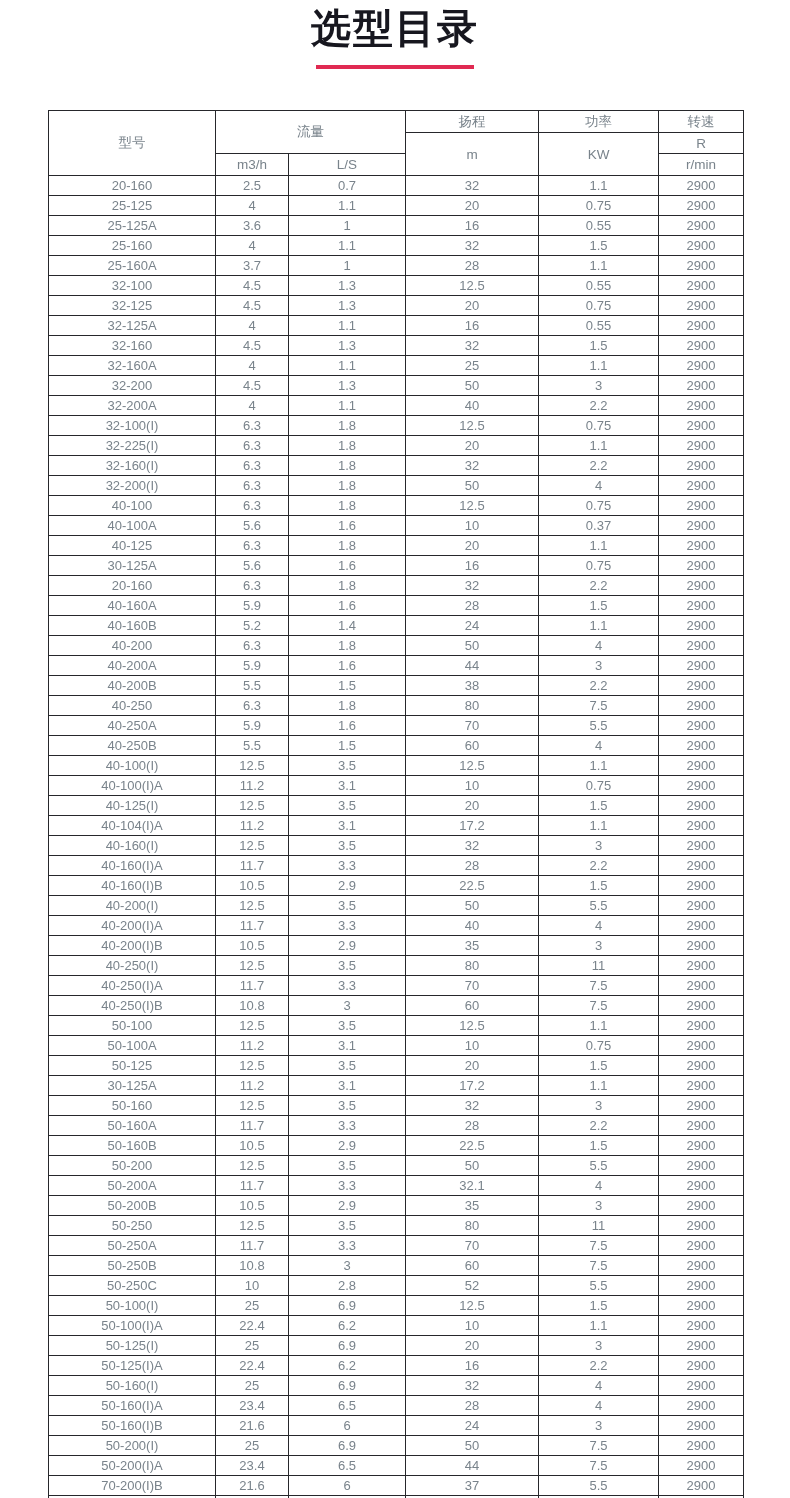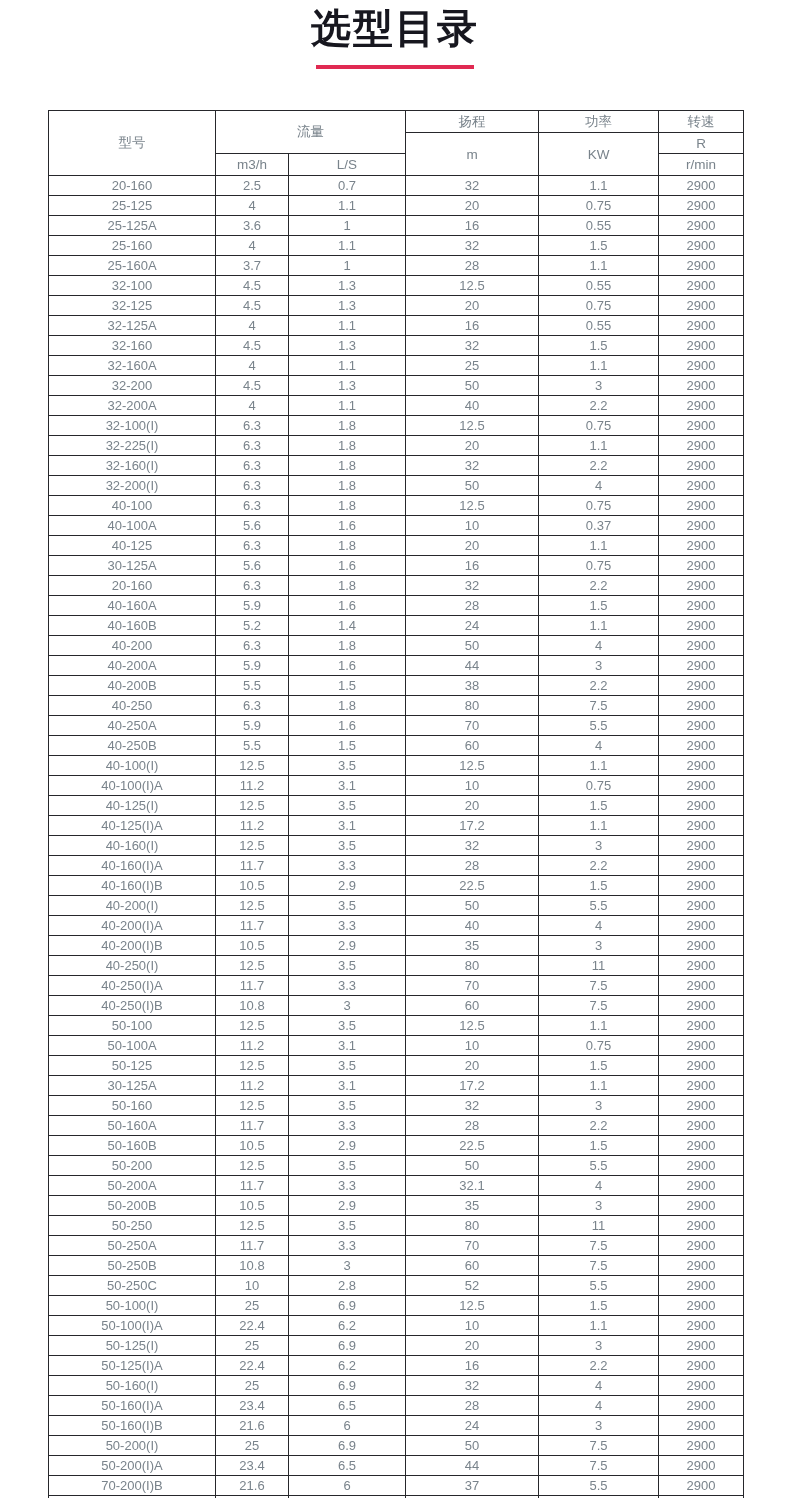--- a/index.html
+++ b/index.html
@@ -339,21 +339,21 @@
       </tr>
       <tr>
         <td>40-125(I)</td>
         <td>12.5</td>
         <td>3.5</td>
         <td>20</td>
         <td>1.5</td>
         <td>2900</td>
       </tr>
       <tr>
-        <td>40-125(I)A</td>
+        <td>40-104(I)A</td>
         <td>11.2</td>
         <td>3.1</td>
         <td>17.2</td>
         <td>1.1</td>
         <td>2900</td>
       </tr>
       <tr>
         <td>40-160(I)</td>
         <td>12.5</td>
         <td>3.5</td>

